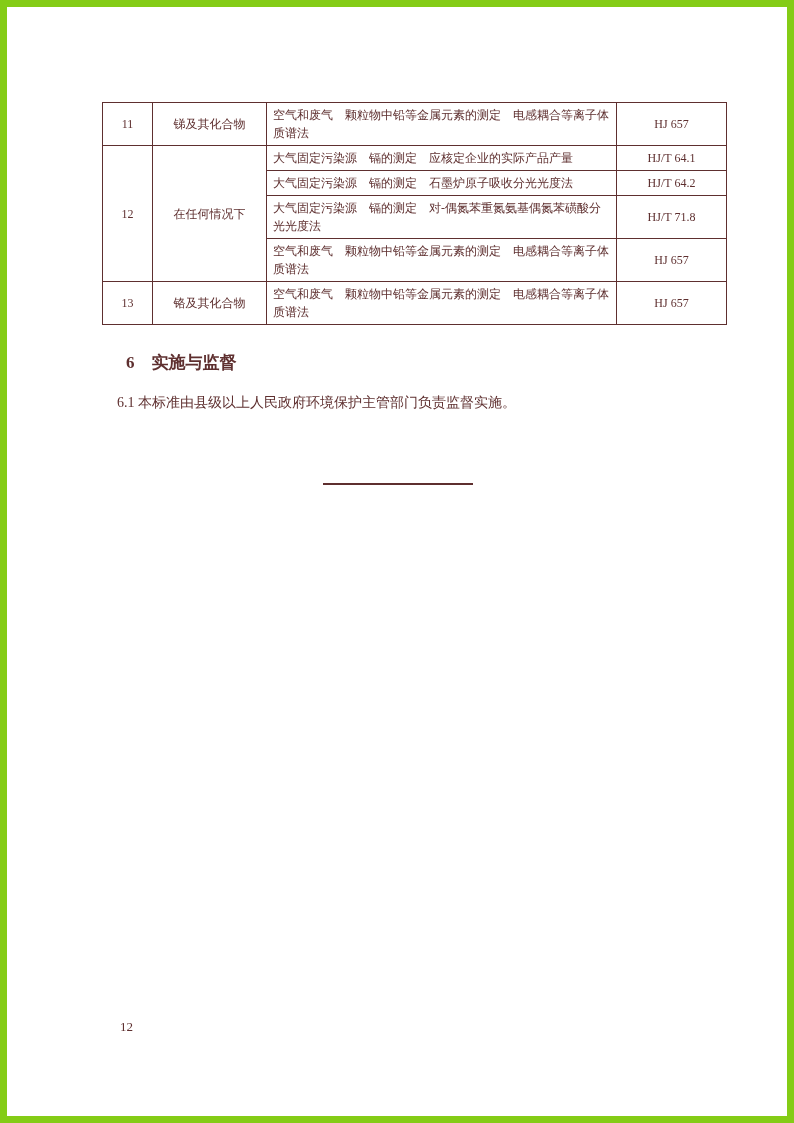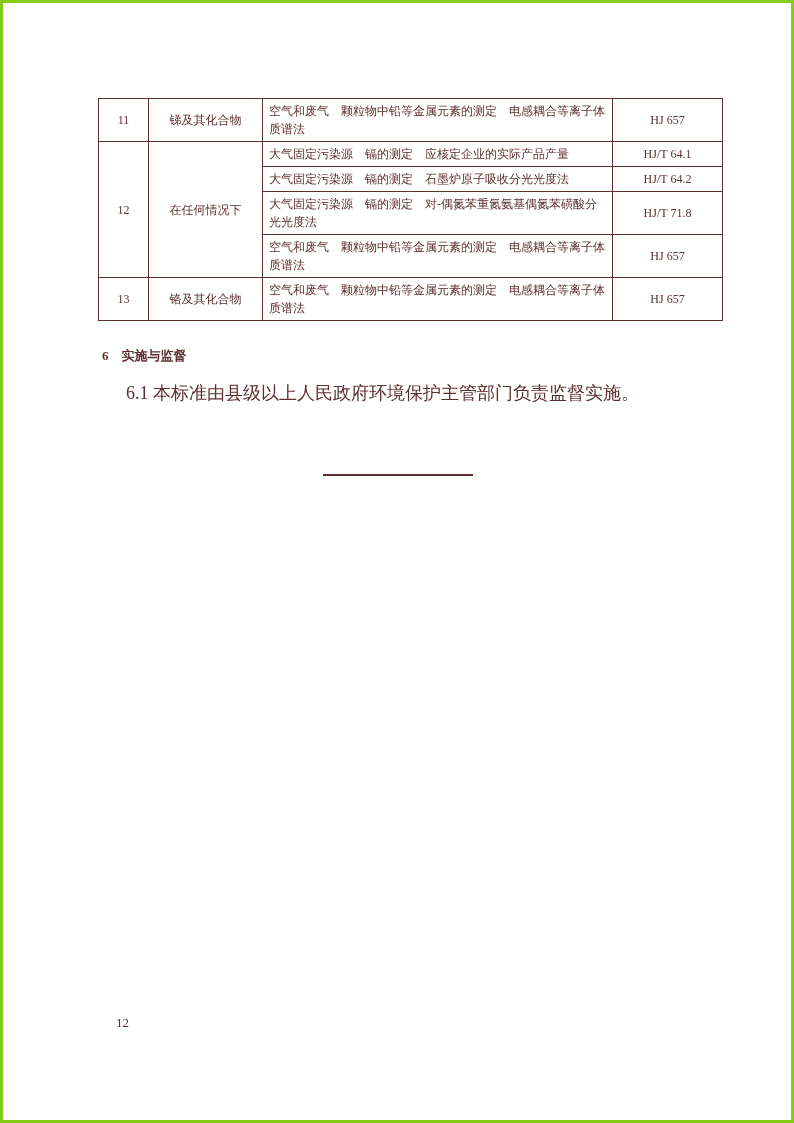--- a/index.html
+++ b/index.html
@@ -7,49 +7,49 @@
   html, body { background: #ffffff; }
   body {
     font-family: "Liberation Serif", "DejaVu Serif", serif;
     color: var(--ink);
   }
   .page {
     position: relative;
     width: 794px;
     height: 1123px;
     background: #ffffff;
-    border: 3px solid #84cc16;
+    border: 7px solid #84cc16;
     padding: 95px 94px 0 95px;
     overflow: hidden;
   }
   table.methods-table {
     border-collapse: collapse;
     width: 605px;
     table-layout: fixed;
   }
   .methods-table td {
     border: 1px solid var(--ink);
     font-size: 12px;
     line-height: 1.5;
     padding: 3px 6px;
     vertical-align: middle;
   }
   td.col-num    { width: 50px;  text-align: center; }
   td.col-name   { width: 114px;  text-align: center; }
   td.col-method { width: 350px; text-align: left; }
   td.col-std    { width: 110px; text-align: center; }
   .section-heading {
-    font-size: 13px;
+    font-size: 17px;
     font-weight: bold;
-    margin: 26px 0 0 4px;
+    margin: 26px 0 0 24px;
   }
   .body-para {
-    font-size: 18px;
+    font-size: 14px;
     line-height: 19.5px;
-    margin: 19px 14px 0 28px;
+    margin: 19px 14px 0 15px;
     text-align: justify;
   }
   .body-para.second { margin-top: 3px; }
   .end-rule {
     width: 150px;
     height: 0;
     border-top: 2px solid var(--ink);
     margin: 70px auto 0 auto;
   }
   .page-number {

